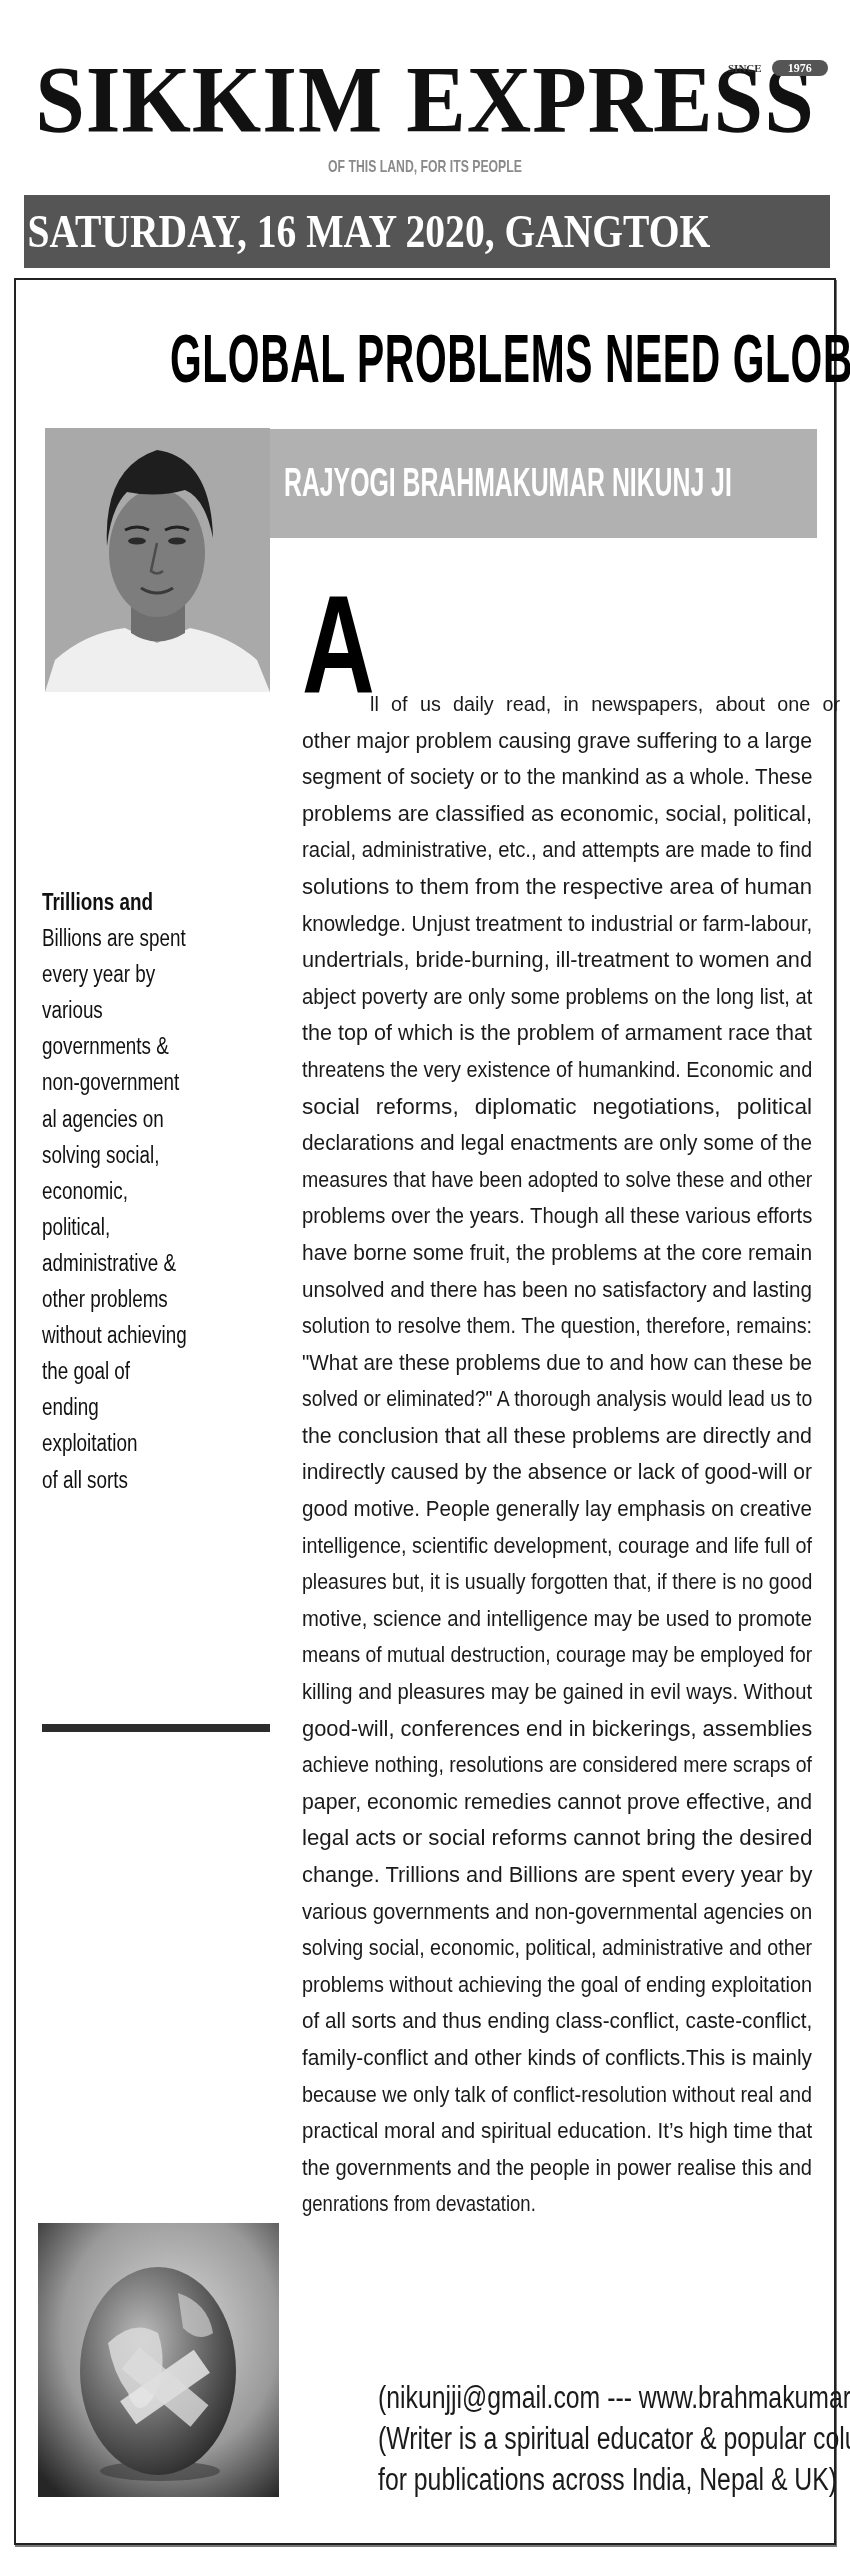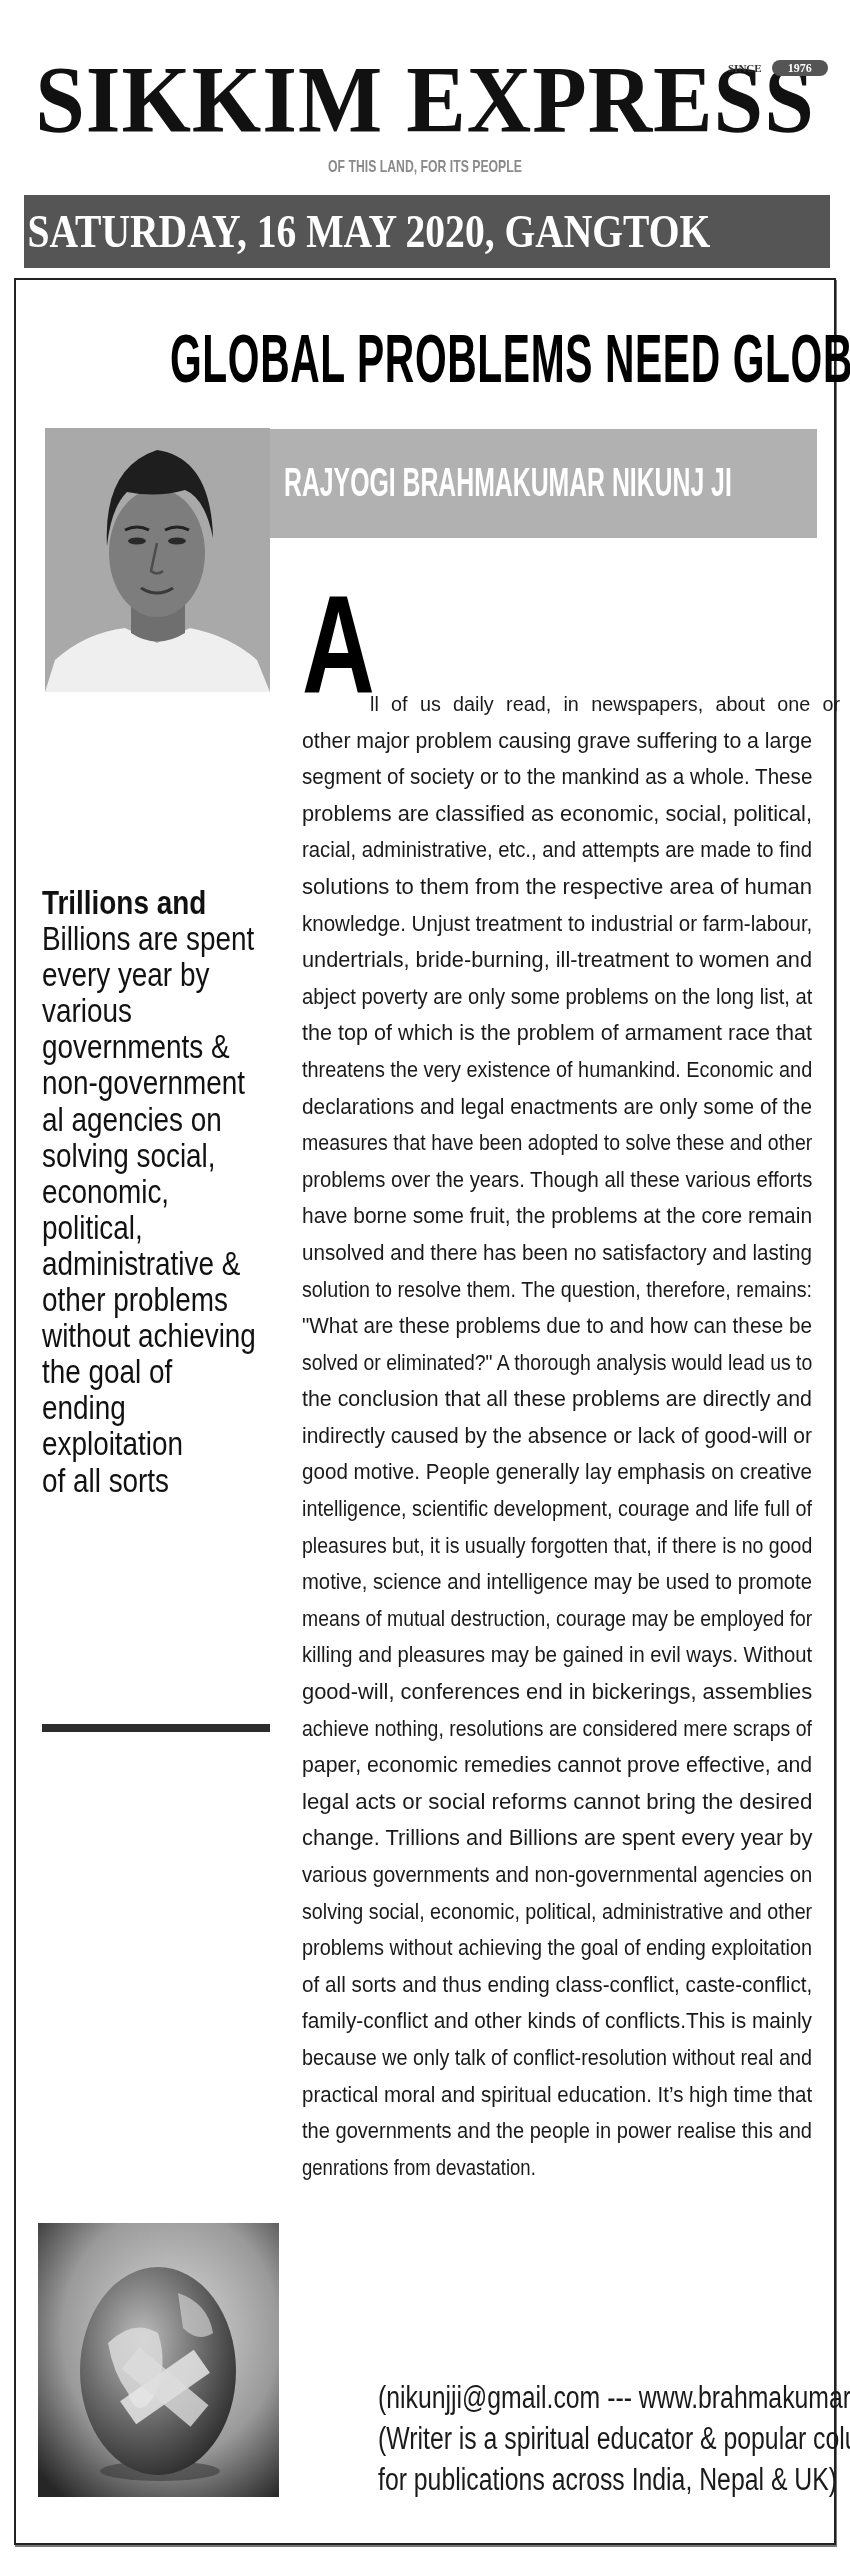--- a/index.html
+++ b/index.html
@@ -67,21 +67,21 @@
   .body-text .ln.last { text-align-last: left; }
   .dropcap {
     left: 302px; top: 585px;
     font-family: "Liberation Sans", sans-serif; font-weight: bold; font-size: 140px; line-height: 120px;
     color: #000; transform: scaleX(0.72); transform-origin: 0 0;
   }
 
   
   .pullquote {
     left: 42px; top: 884px; width: 240px;
-    font-family: "Liberation Sans", sans-serif; font-size: 34px; line-height: 36.1px; color: #111;
+    font-family: "Liberation Sans", sans-serif; font-size: 23px; line-height: 36.1px; color: #111;
   }
   .pullquote .pq { display: block; white-space: nowrap; transform: scaleX(0.82); transform-origin: 0 0; }
   .pullquote .pq.bold { font-weight: bold; }
   .pq-divider { left: 42px; top: 1724px; width: 228px; height: 8px; background: #2c2c2c; }
 
   .globe {
     left: 38px; top: 2223px; width: 241px; height: 274px; overflow: hidden;
     background: radial-gradient(ellipse at 60% 40%, #d8d8d8 0%, #a8a8a8 45%, #4a4a4a 100%);
   }
 
@@ -142,20 +142,21 @@
     <span class="ln" style="display: block; transform: scaleX(0.940959); width: 542px;">other major problem causing grave suffering to a large</span>
     <span class="ln" style="display: block; transform: scaleX(0.913978); width: 558px;">segment of society or to the mankind as a whole. These</span>
     <span class="ln" style="display: block; transform: scaleX(0.964083); width: 529px;">problems are classified as economic, social, political,</span>
     <span class="ln" style="display: block; transform: scaleX(0.897887); width: 568px;">racial, administrative, etc., and attempts are made to find</span>
     <span class="ln" style="display: block; transform: scaleX(0.978887); width: 521px;">solutions to them from the respective area of human</span>
     <span class="ln" style="display: block; transform: scaleX(0.909091); width: 561px;">knowledge. Unjust treatment to industrial or farm-labour,</span>
     <span class="ln" style="display: block; transform: scaleX(0.962264); width: 530px;">undertrials, bride-burning, ill-treatment to women and</span>
     <span class="ln" style="display: block; transform: scaleX(0.89317); width: 571px;">abject poverty are only some problems on the long list, at</span>
     <span class="ln" style="display: block; transform: scaleX(0.955056); width: 534px;">the top of which is the problem of armament race that</span>
     <span class="ln" style="display: block; transform: scaleX(0.87931); width: 580px;">threatens the very existence of humankind. Economic and</span>
+    <span class="ln" style="display: block; transform: scaleX(1); width: 510px;">social reforms, diplomatic negotiations, political</span>
     <span class="ln" style="display: block; transform: scaleX(0.920578); width: 554px;">declarations and legal enactments are only some of the</span>
     <span class="ln" style="display: block; transform: scaleX(0.864407); width: 590px;">measures that have been adopted to solve these and other</span>
     <span class="ln" style="display: block; transform: scaleX(0.896309); width: 569px;">problems over the years. Though all these various efforts</span>
     <span class="ln" style="display: block; transform: scaleX(0.927273); width: 550px;">have borne some fruit, the problems at the core remain</span>
     <span class="ln" style="display: block; transform: scaleX(0.912343); width: 559px;">unsolved and there has been no satisfactory and lasting</span>
     <span class="ln" style="display: block; transform: scaleX(0.873288); width: 584px;">solution to resolve them. The question, therefore, remains:</span>
     <span class="ln" style="display: block; transform: scaleX(0.915619); width: 557px;">"What are these problems due to and how can these be</span>
     <span class="ln" style="display: block; transform: scaleX(0.860034); width: 593px;">solved or eliminated?" A thorough analysis would lead us to</span>
     <span class="ln" style="display: block; transform: scaleX(0.946197); width: 539px;">the conclusion that all these problems are directly and</span>
     <span class="ln" style="display: block; transform: scaleX(0.930657); width: 548px;">indirectly caused by the absence or lack of good-will or</span>

